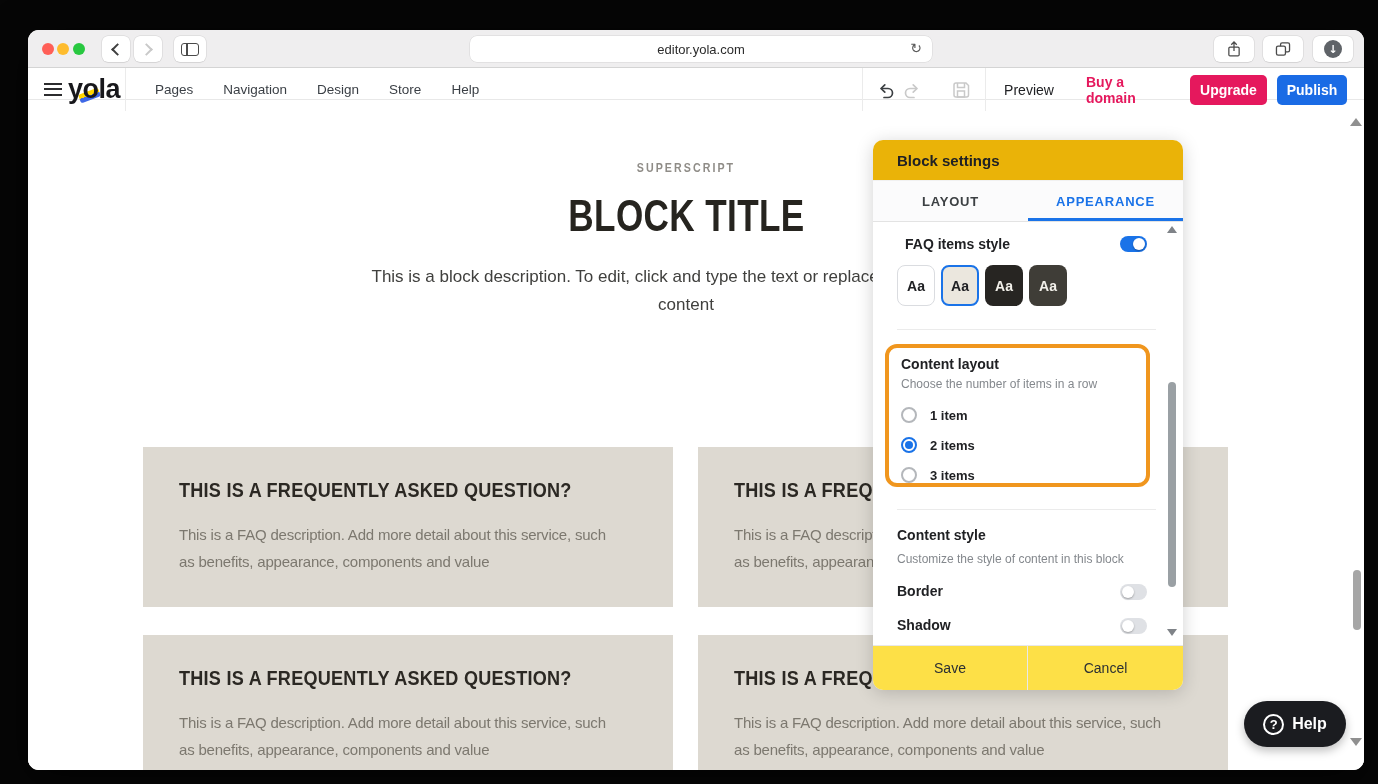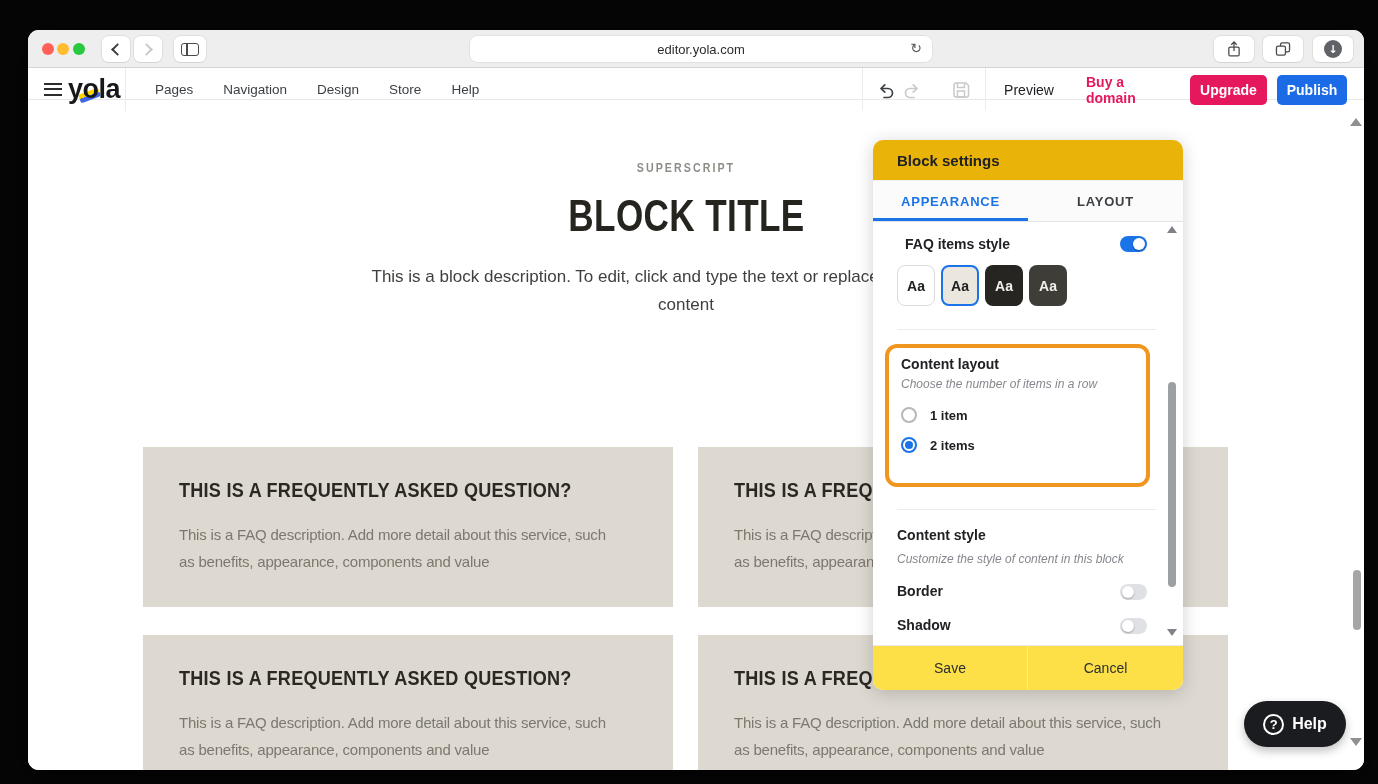--- a/index.html
+++ b/index.html
@@ -66,21 +66,21 @@
   .panel { position:absolute; left:845px; top:110px; width:310px; height:550px; background:#fff; border-radius:10px;
            box-shadow:0 3px 18px rgba(0,0,0,.18); z-index:10; }
   .panel-header { height:41px; background:#eab308; border-bottom:1px solid #f1f1f1; border-radius:10px 10px 0 0;
                   display:flex; align-items:center; padding-left:24px; font-size:15px; font-weight:700; color:#202124; }
   .tabs { height:41px; background:#fbfbfc; display:flex; border-bottom:1px solid #e3e3e3; }
   .tab { width:50%; display:flex; align-items:center; justify-content:center; font-size:13px; font-weight:700;
          letter-spacing:.8px; color:#3c4043; cursor:pointer; }
   .tab.active { color:#1a73e8; box-shadow:inset 0 -3px 0 #1a73e8; }
   .panel-body { position:relative; height:423px; background:#fff; overflow:hidden; }
   .pb-label { font-size:14px; font-weight:700; color:#202124; }
-  .pb-sub { font-size:12px; color:#84888d;font-style:italic; }
+  .pb-sub { font-size:12px; color:#84888d; }
 
   .faq-style-label { position:absolute; left:32px; top:14px; }
   .toggle { position:absolute; width:27px; height:16px; border-radius:9px; cursor:pointer; }
   .toggle .knob { position:absolute; top:2px; width:12px; height:12px; border-radius:50%; background:#fff;
                   box-shadow:0 1px 2px rgba(0,0,0,.3); }
   .toggle.on { background:#1a73e8; } .toggle.on .knob { right:2px; }
   .toggle.off { background:#dfe1e5; } .toggle.off .knob { left:2px; }
   .tg-faq { left:247px; top:14px; }
 
   .swatches { position:absolute; left:24px; top:43px; display:flex; gap:6px; }
@@ -256,22 +256,22 @@
   </div>
 
   <div class="pg-scroll-up"></div>
   <div class="pg-thumb"></div>
   <div class="pg-scroll-down"></div>
 
   <div class="panel">
     <div class="panel-header">Block settings</div>
 
     <div class="tabs">
+      <div class="tab">LAYOUT</div>
       <div class="tab active">APPEARANCE</div>
-      <div class="tab">LAYOUT</div>
     </div>
 
     <div class="panel-body">
       <div class="pb-label faq-style-label">FAQ items style</div>
       <div class="toggle on tg-faq">
           <span class="knob"></span>
         </div>
 
       <div class="swatches">
         <div class="swatch sw-0">Aa</div>
@@ -287,20 +287,24 @@
         <div class="pb-sub" style="margin-top:3px;">Choose the number of items in a row</div>
         <div style="margin-top:9px;">
           <div class="radio-row">
             <span class="radio"></span>
             <span class="radio-label">1 item</span>
           </div>
           <div class="radio-row">
             <span class="radio sel"></span>
             <span class="radio-label">2 items</span>
           </div>
+          <div class="radio-row">
+            <span class="radio"></span>
+            <span class="radio-label">3 items</span>
+          </div>
         </div>
       </div>
 
       <div class="pb-divider" style="top:287px;"></div>
 
       <div class="pb-label cs-title">Content style</div>
       <div class="pb-sub cs-sub">Customize the style of content in this block</div>
 
       <div class="pb-label row-border-label">Border</div>
       <div class="toggle off tg-border">

